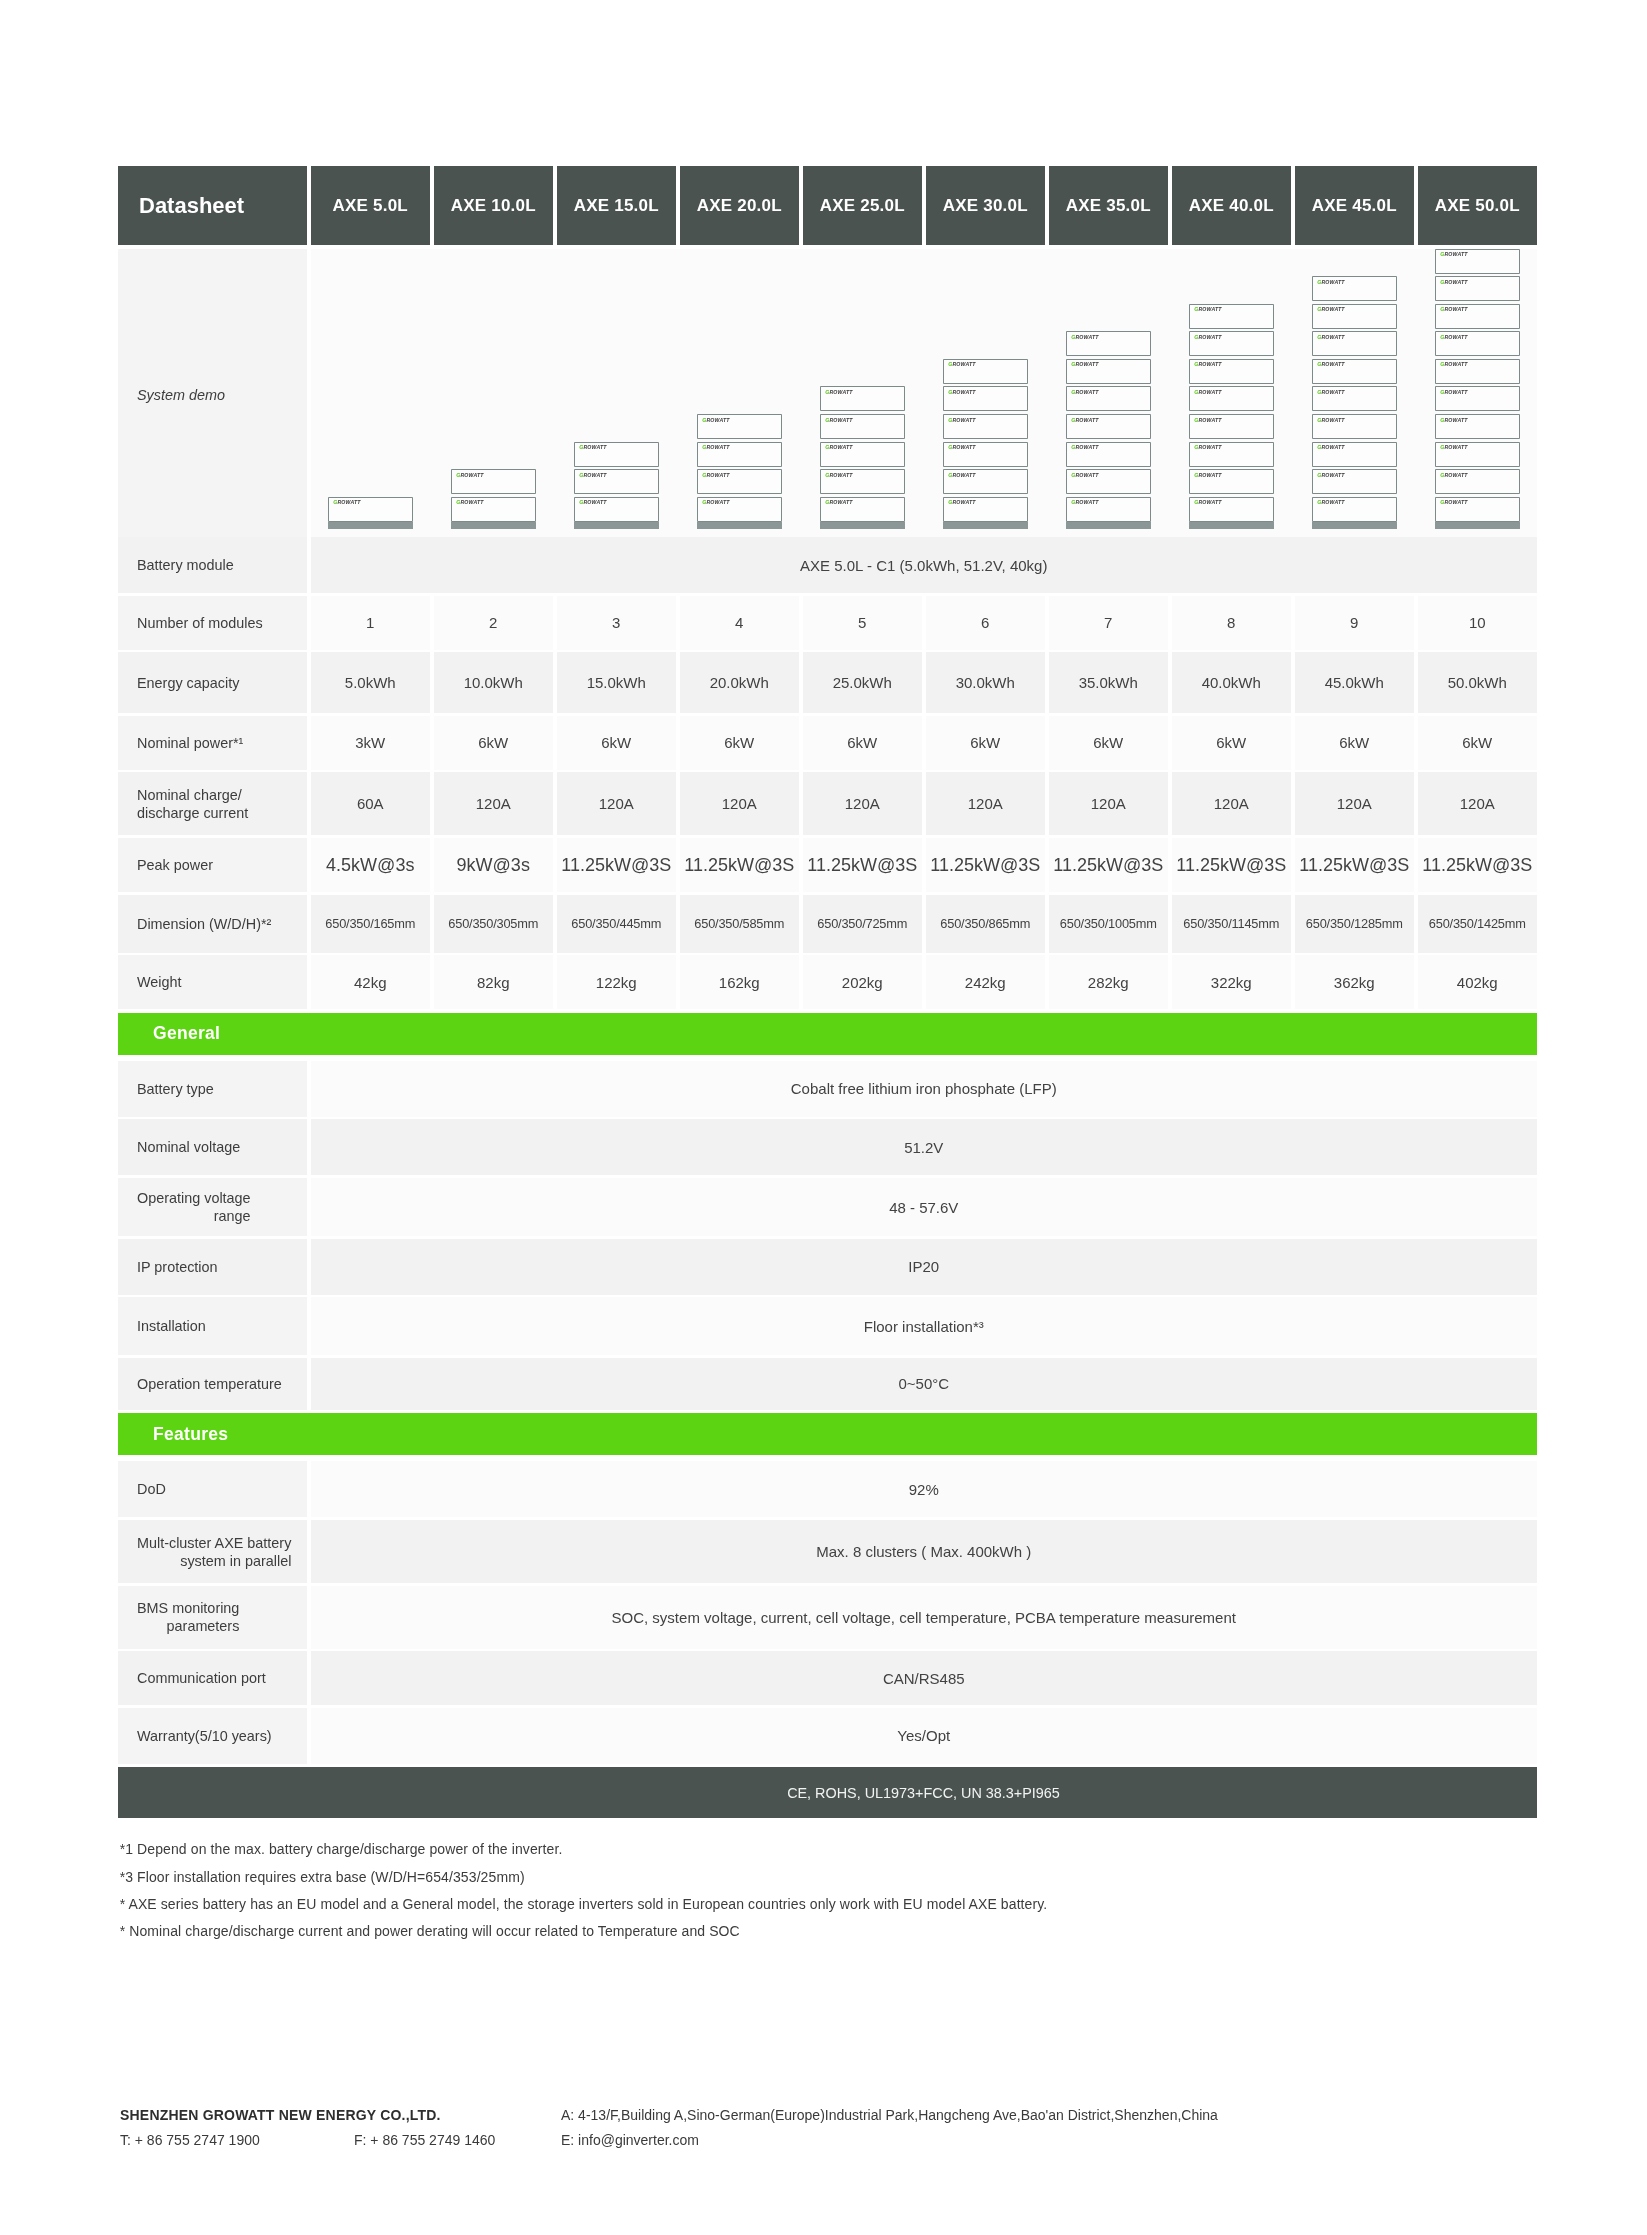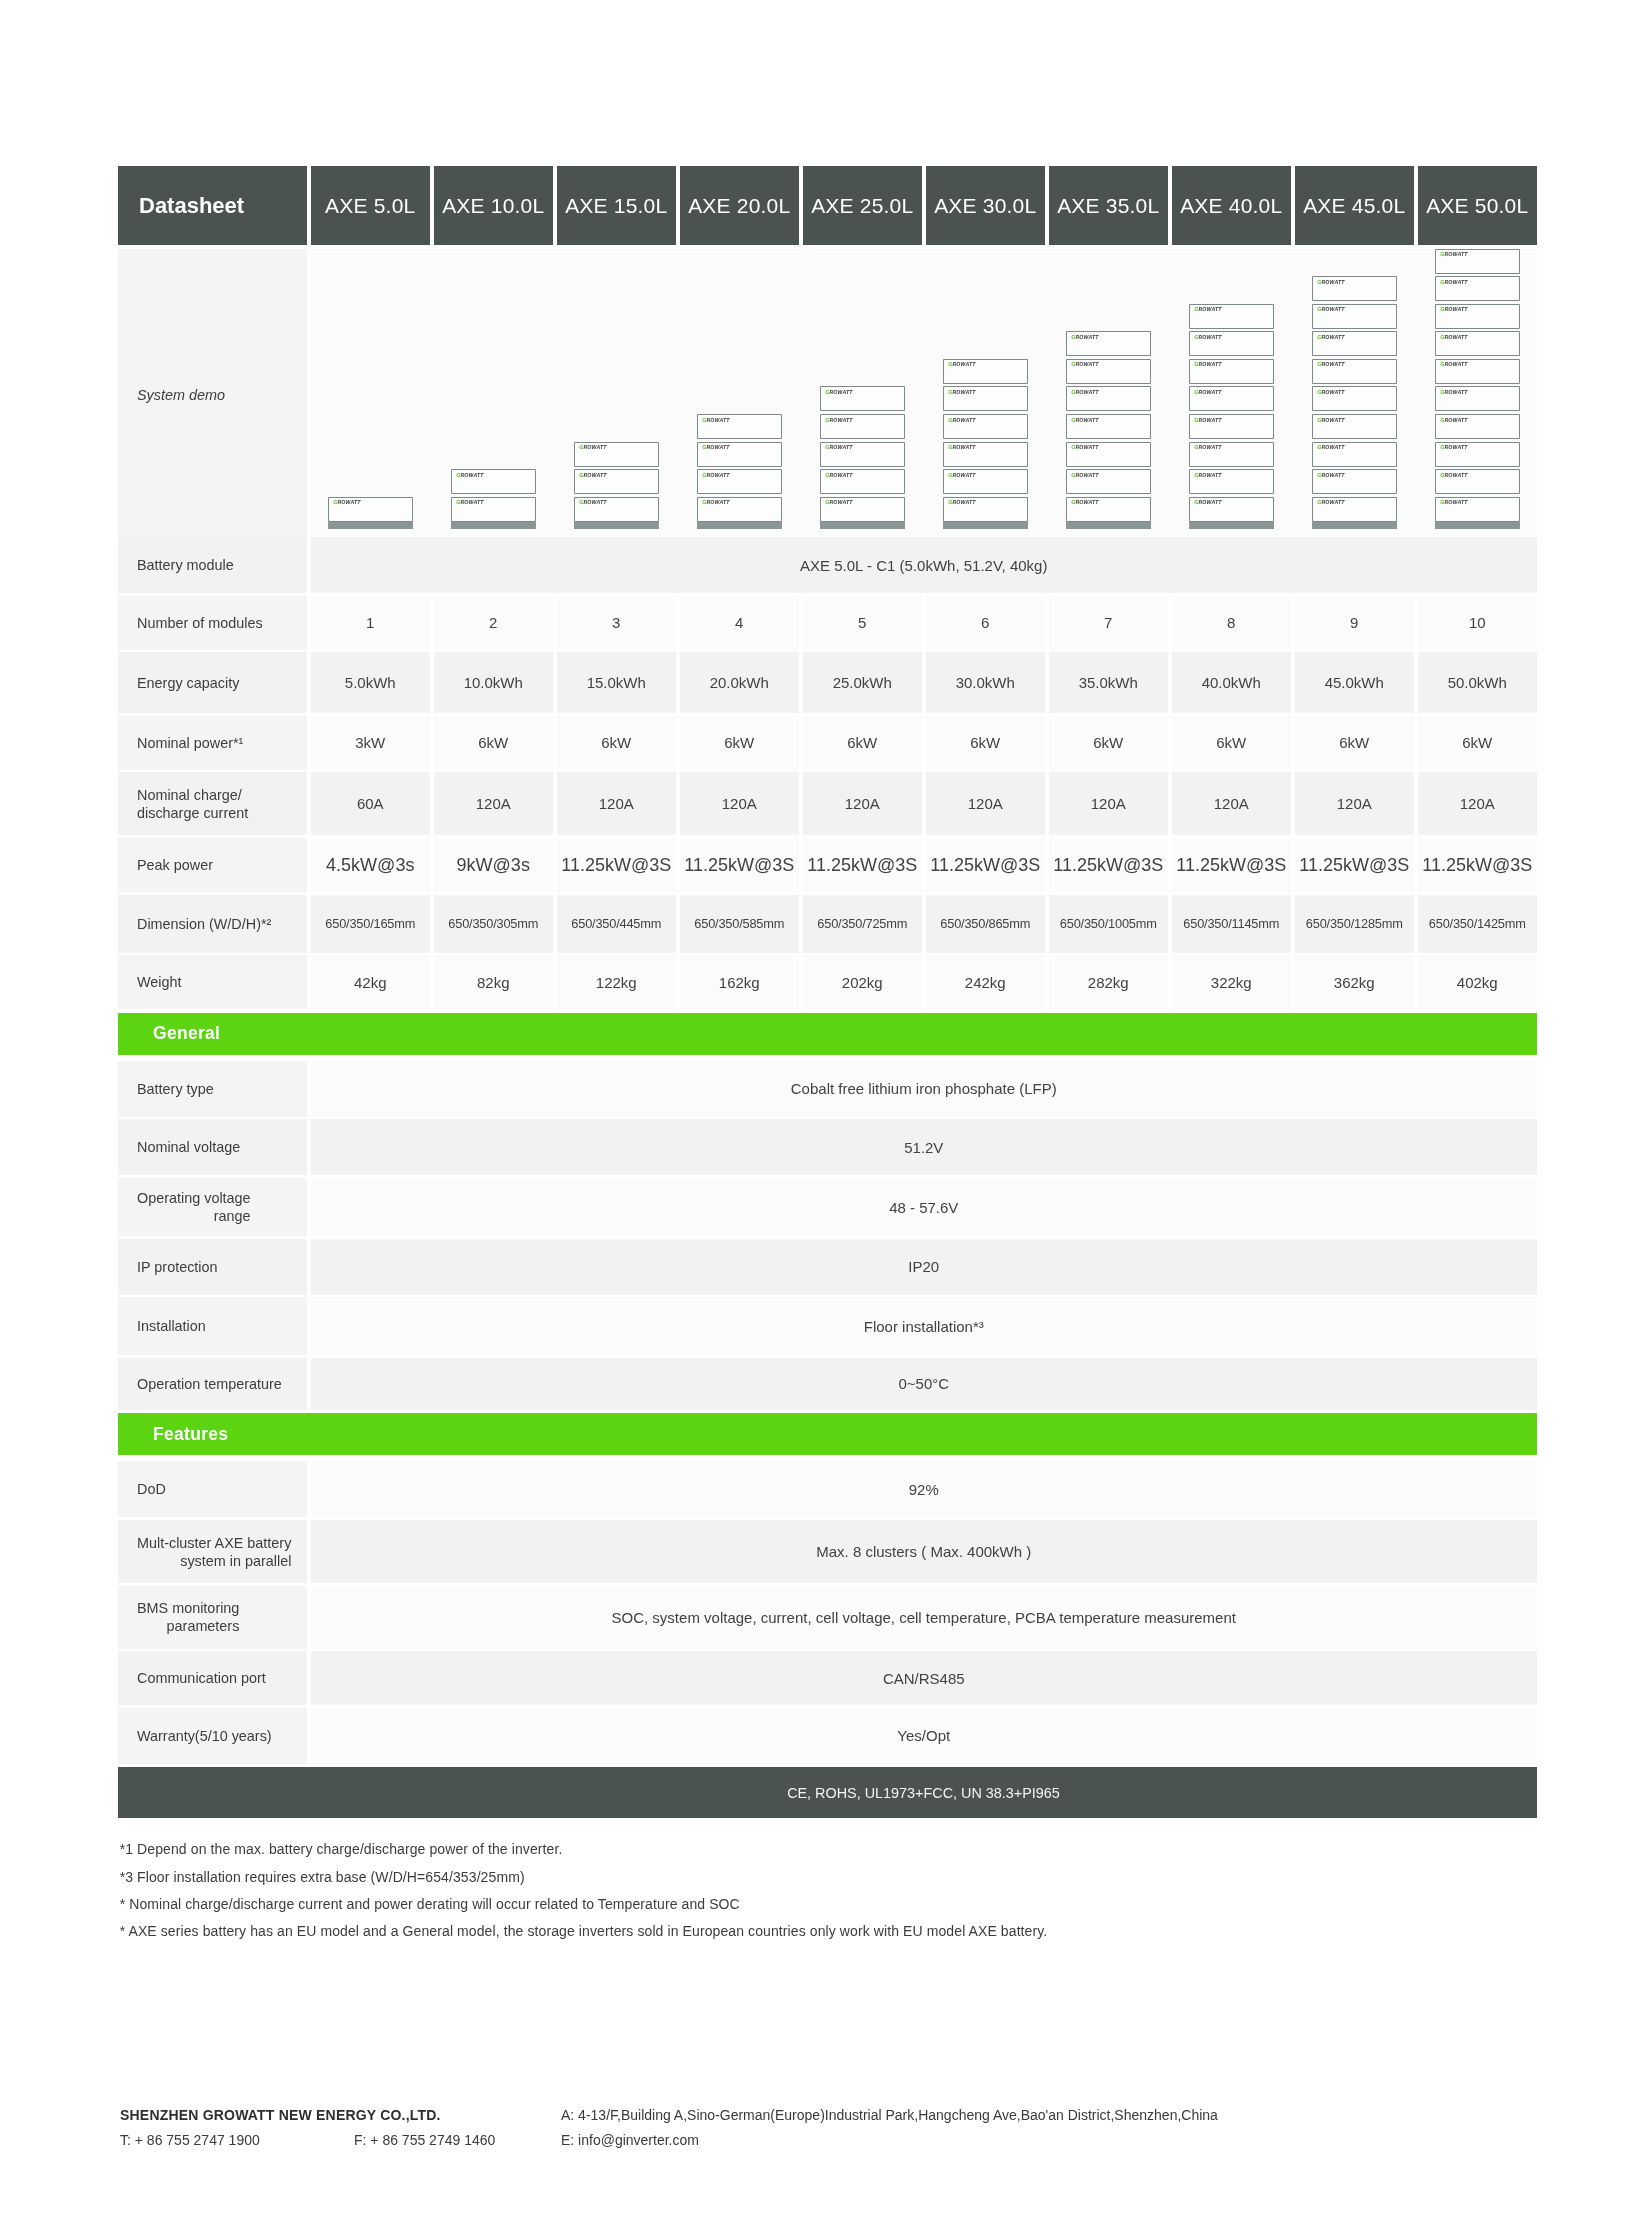--- a/index.html
+++ b/index.html
@@ -18,21 +18,21 @@
 
   
   .rg .cell { background:#f2f2f2; }
   .rw .cell { background:#fbfbfb; }
   .rw .cell.label { background:#f4f4f4; }
 
   
   .hrow { height:79px; margin-bottom:3.5px; }
   .hcell { background:#4a534f; color:#ffffff; }
   .hcell.title { font-size:22px; font-weight:bold; justify-content:flex-start; padding-left:21px; }
-  .hcell.model { font-size:21px; font-weight:normal; letter-spacing:0.2px; }
+  .hcell.model { font-size:17px; font-weight:bold; letter-spacing:0.2px; }
 
   
   .demo-row { height:286px; grid-template-columns:189px 1fr;font-style:italic; }
   .demo-values { display:grid; grid-template-columns:repeat(10,1fr); column-gap:3.5px; background:#fbfbfb; }
   .demo-cell { display:flex; align-items:flex-end; justify-content:center; padding-bottom:12.2px; background:#fbfbfb; }
   .stack { width:85px; }
   .module { height:25px; background:#fcfdfc; border:1.7px solid #7d8a8a; border-radius:0.9px; margin-top:2.6px; }
   .module:first-child { margin-top:0; }
   .brand { font-size:5.2px; line-height:5.2px; padding:2.6px 0 0 4.4px; color:#3a3a3a; font-weight:bold; letter-spacing:0.2px; }
   .brand .g { color:#58c314; }
@@ -418,22 +418,22 @@
       </div>
 
     <div class="certbar">
       <div class="ct">CE, ROHS, UL1973+FCC, UN 38.3+PI965</div>
     </div>
 
     <div class="footnotes">
 
     <div class="fn">*1  Depend on the max. battery charge/discharge power of the inverter.</div>
         <div class="fn">*3  Floor installation requires extra base (W/D/H=654/353/25mm)</div>
+        <div class="fn">*  AXE series battery has an EU model and a General model, the storage inverters sold in European countries only work with EU model AXE battery.</div>
         <div class="fn">*  Nominal charge/discharge current and power derating will occur related to Temperature and SOC</div>
-        <div class="fn">*  AXE series battery has an EU model and a General model, the storage inverters sold in European countries only work with EU model AXE battery.</div>
       </div>
   </div>
 
   <div class="footer">
     <div class="frow">
       <div class="c1">
           <span class="company">SHENZHEN GROWATT NEW ENERGY CO.,LTD.</span>
         </div>
       <div class="c2">A: 4-13/F,Building A,Sino-German(Europe)Industrial Park,Hangcheng Ave,Bao'an District,Shenzhen,China</div>
     </div>

